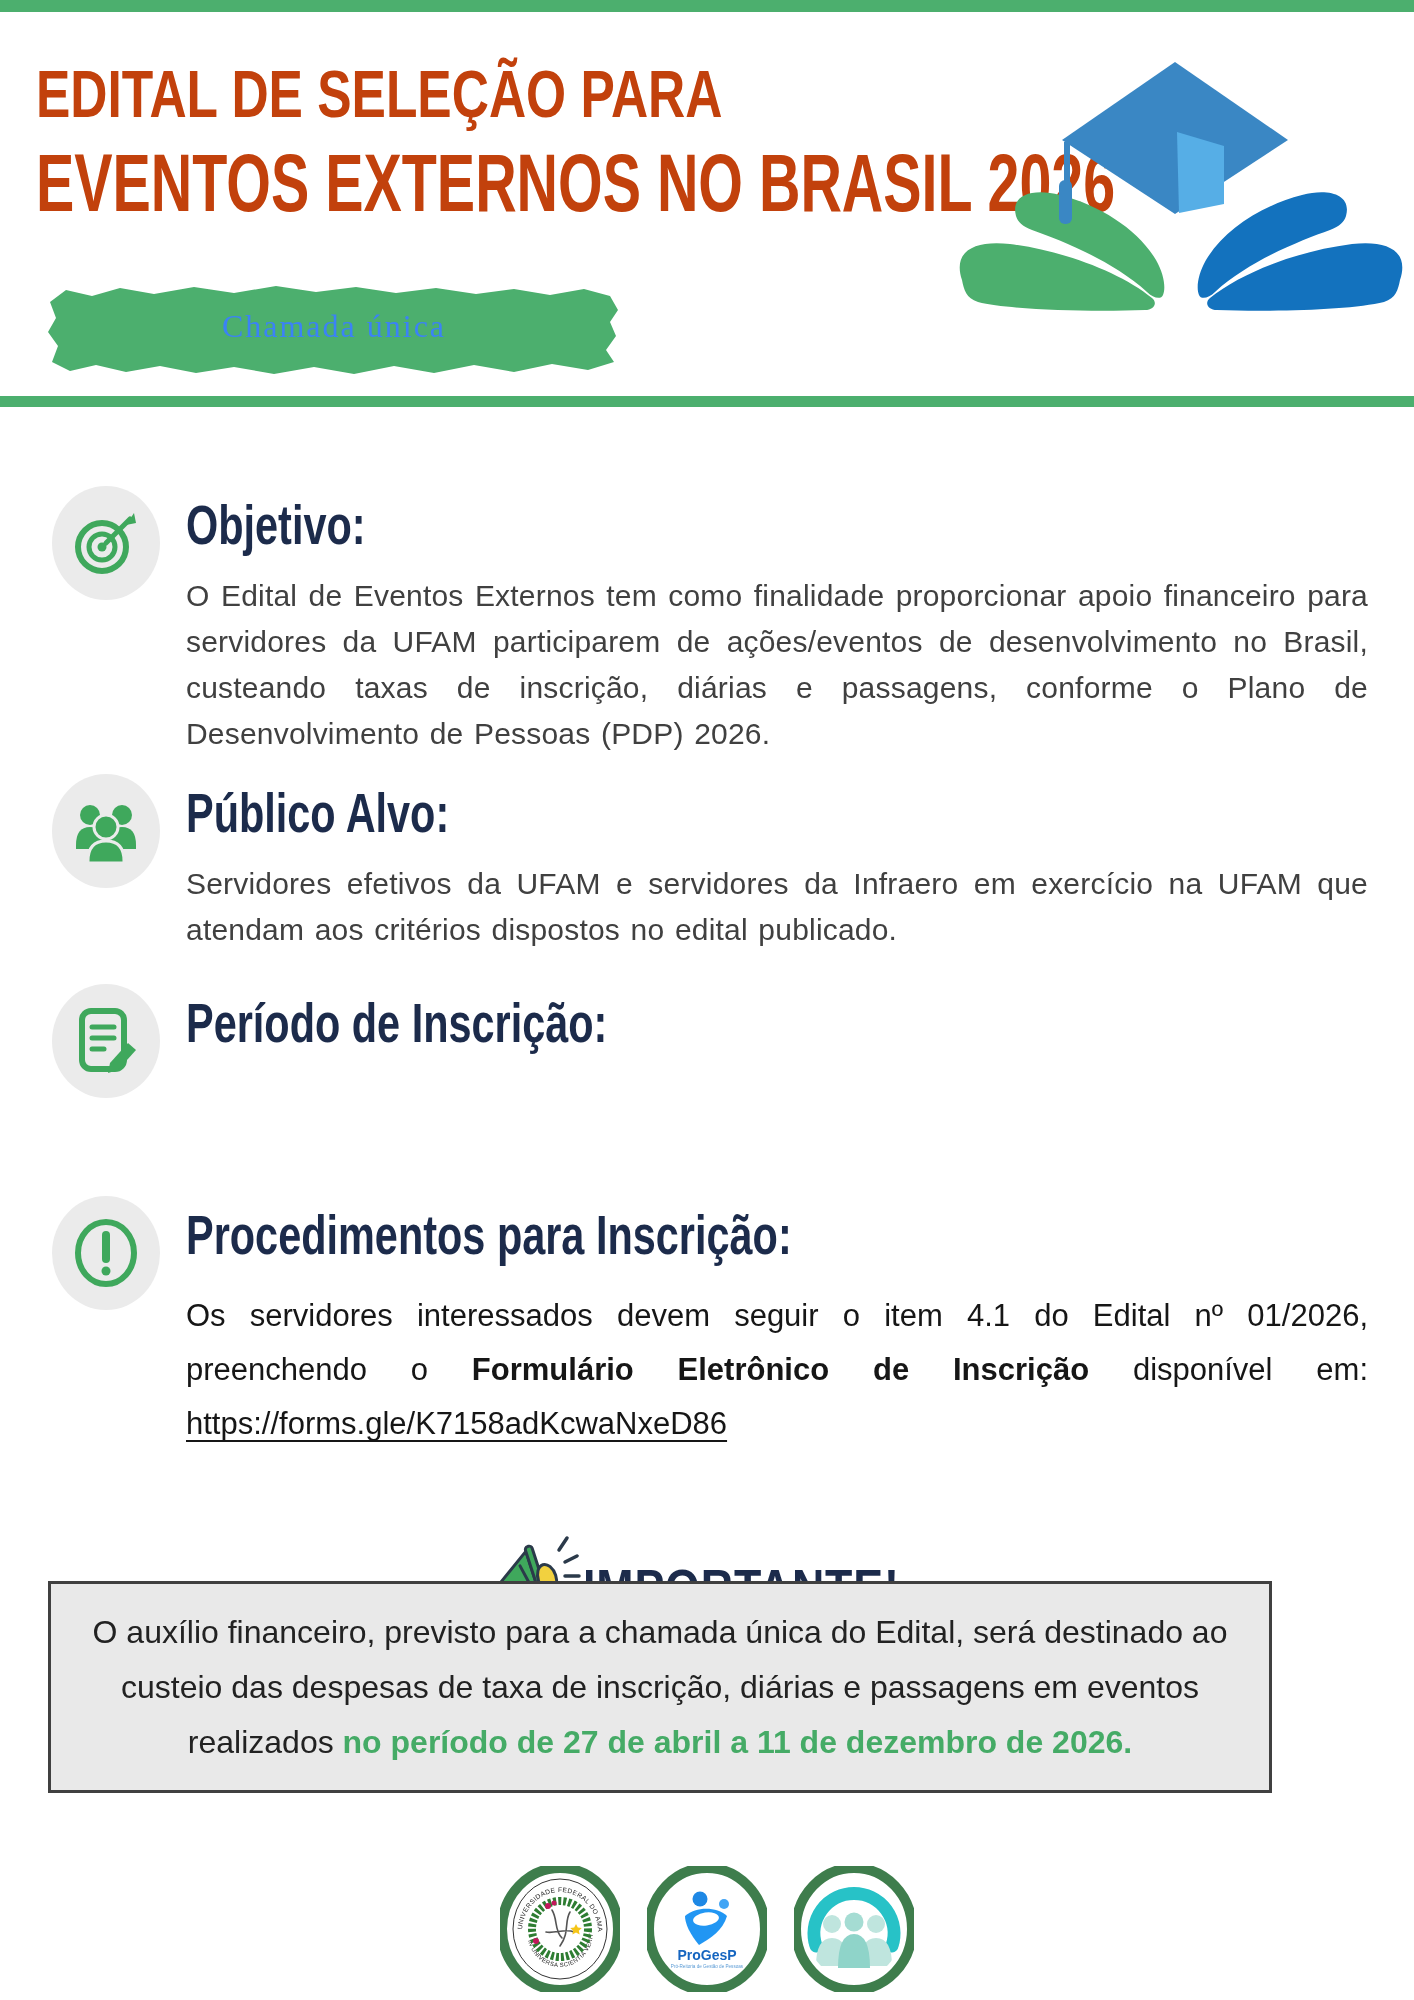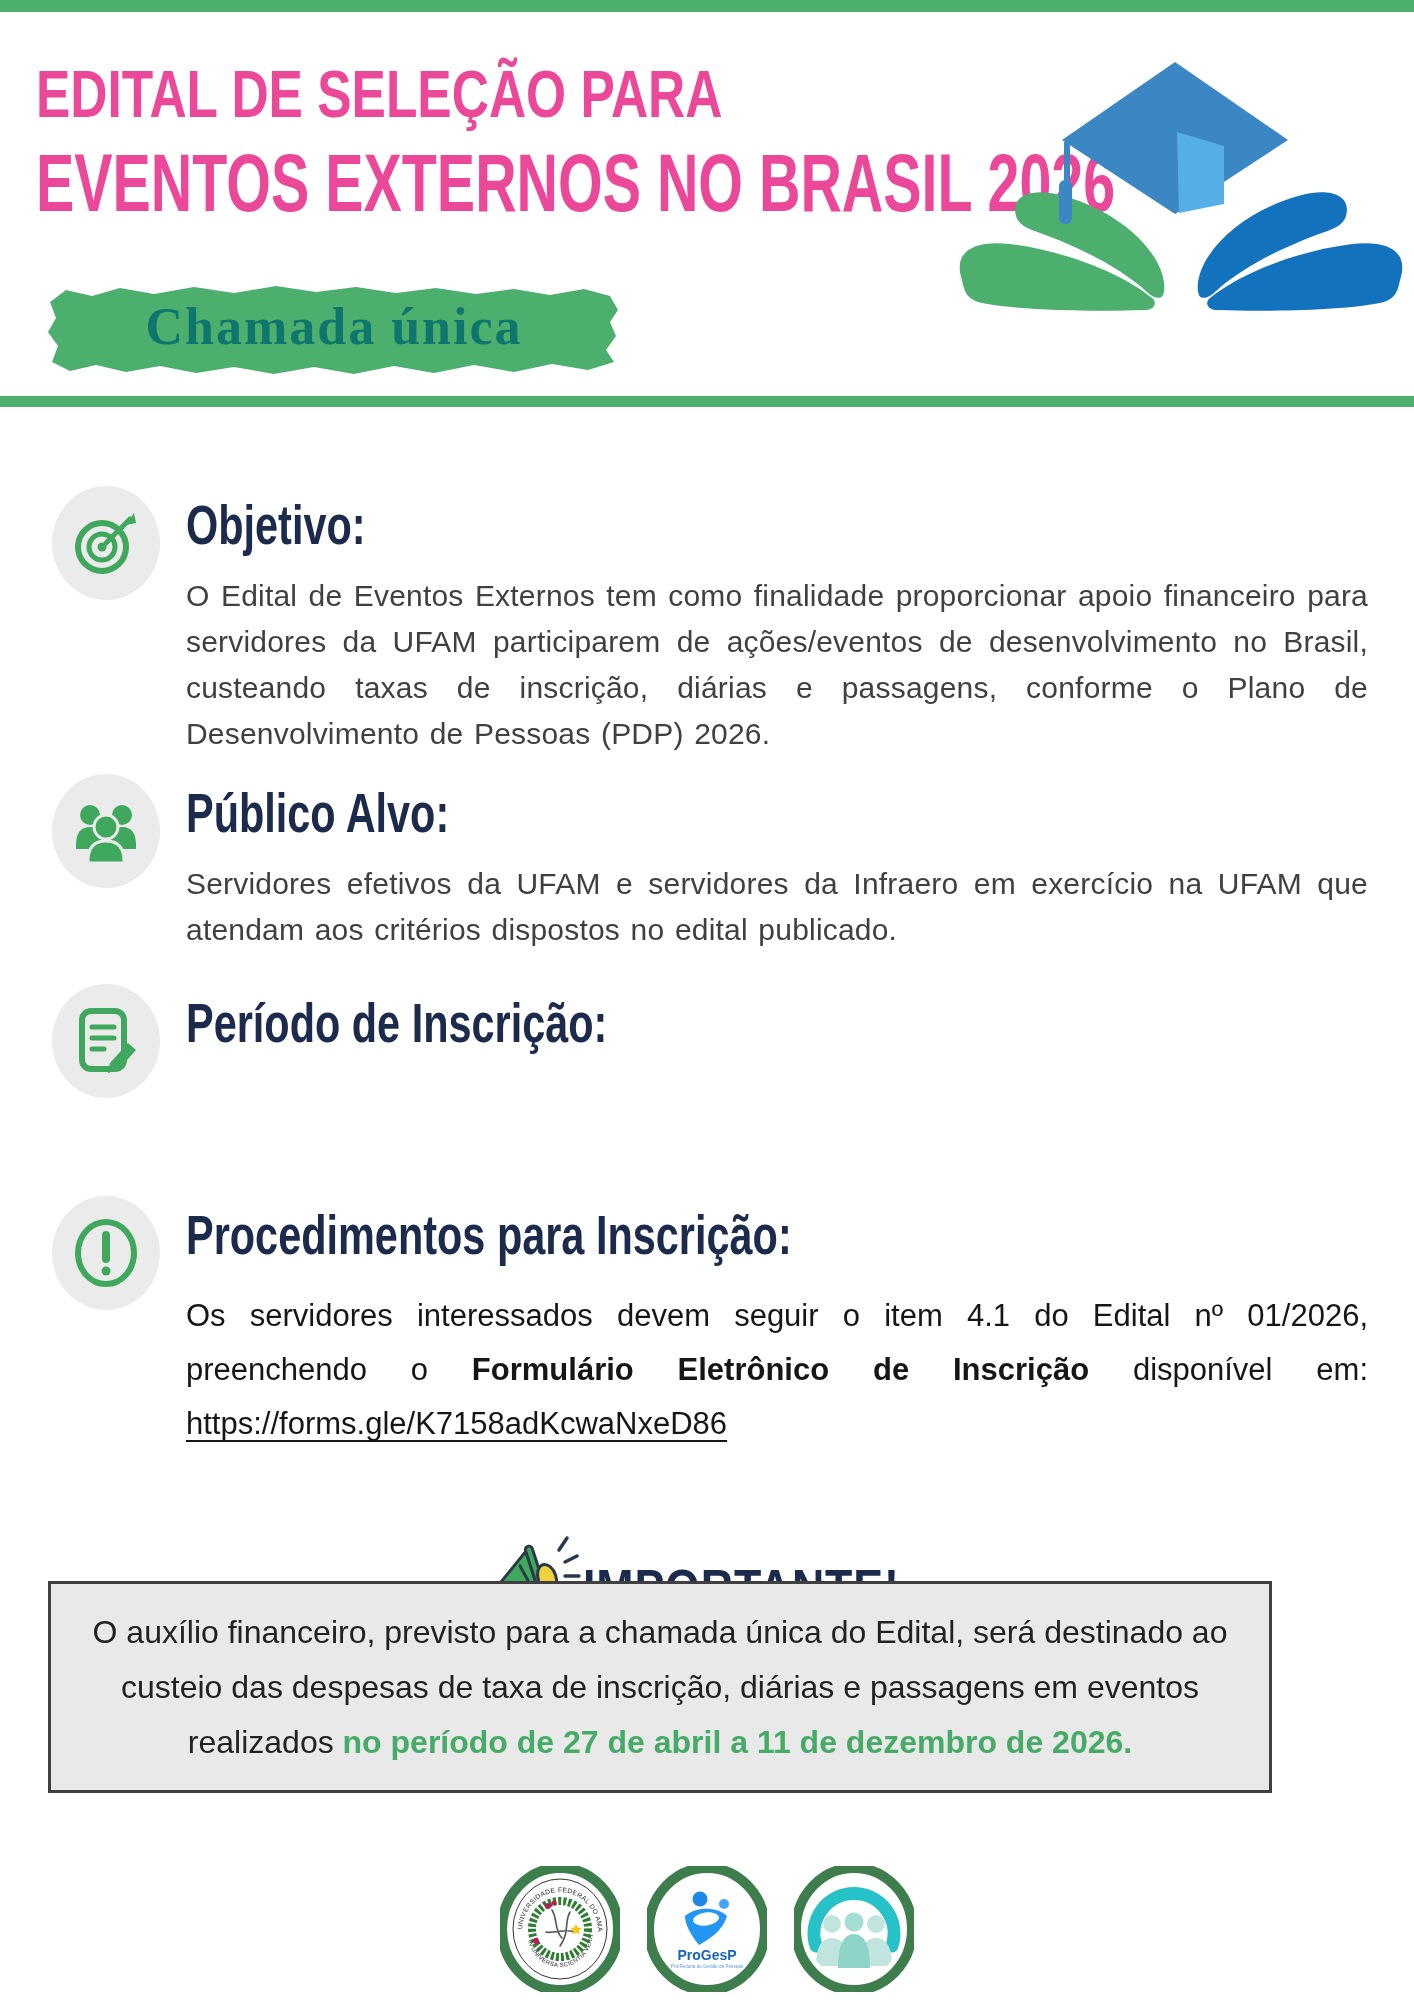--- a/index.html
+++ b/index.html
@@ -2,29 +2,29 @@
 <html lang="pt-br"><head>
 <meta charset="utf-8">
 <style>
   html,body{margin:0;padding:0;background:#fff;}
   .page{position:relative;width:1414px;height:2000px;background:#ffffff;overflow:hidden;
         font-family:"Liberation Sans", sans-serif;color:#1a1a1a;}
   .topbar{position:absolute;top:0;left:0;width:100%;height:12px;background:#4CAF6E;}
   .divider{position:absolute;top:396px;left:0;width:100%;height:11px;background:#4CAF6E;}
 
   
-  .titles{position:absolute;top:58px;left:36px;width:960px;color:#ec4899;}
+  .titles{position:absolute;top:58px;left:36px;width:960px;color:#c2410c;}
   .title1{font-size:66px;font-weight:700;letter-spacing:0;transform:scaleX(.78);
           transform-origin:left center;white-space:nowrap;line-height:1.1;}
   .title2{font-size:82px;font-weight:800;transform:scaleX(.70);transform-origin:left center;
           white-space:nowrap;line-height:1.12;margin-top:6px;}
   .brush-badge{position:absolute;top:280px;left:44px;width:580px;height:100px;}
   .brush-badge svg{position:absolute;inset:0;}
   .brush-badge .label{position:absolute;inset:0;display:flex;align-items:center;justify-content:center;
-          color:#0f766e;font-family:"Liberation Serif", serif;font-size:52px;letter-spacing:2px;padding-bottom:8px;font-weight:bold;}
+          color:#3b82f6;font-family:"Liberation Serif", serif;font-size:32px;letter-spacing:2px;padding-bottom:8px;}
   .cap-logo{position:absolute;top:52px;left:948px;width:466px;height:280px;}
 
   
   .section{position:absolute;left:52px;right:44px;display:flex;align-items:flex-start;}
   .icon-circle{flex:0 0 auto;width:108px;height:114px;border-radius:50%;background:#EBEBEB;
                display:flex;align-items:center;justify-content:center;}
   .sec-content{margin-left:26px;flex:1;}
   .sec-heading{display:inline-block;font-size:56px;font-weight:700;color:#1C2B4B;
                transform:scaleX(.74);transform-origin:left center;white-space:nowrap;margin-top:6px;}
   .sec-body{font-size:30px;line-height:46px;text-align:justify;color:#404040;margin-top:16px;

